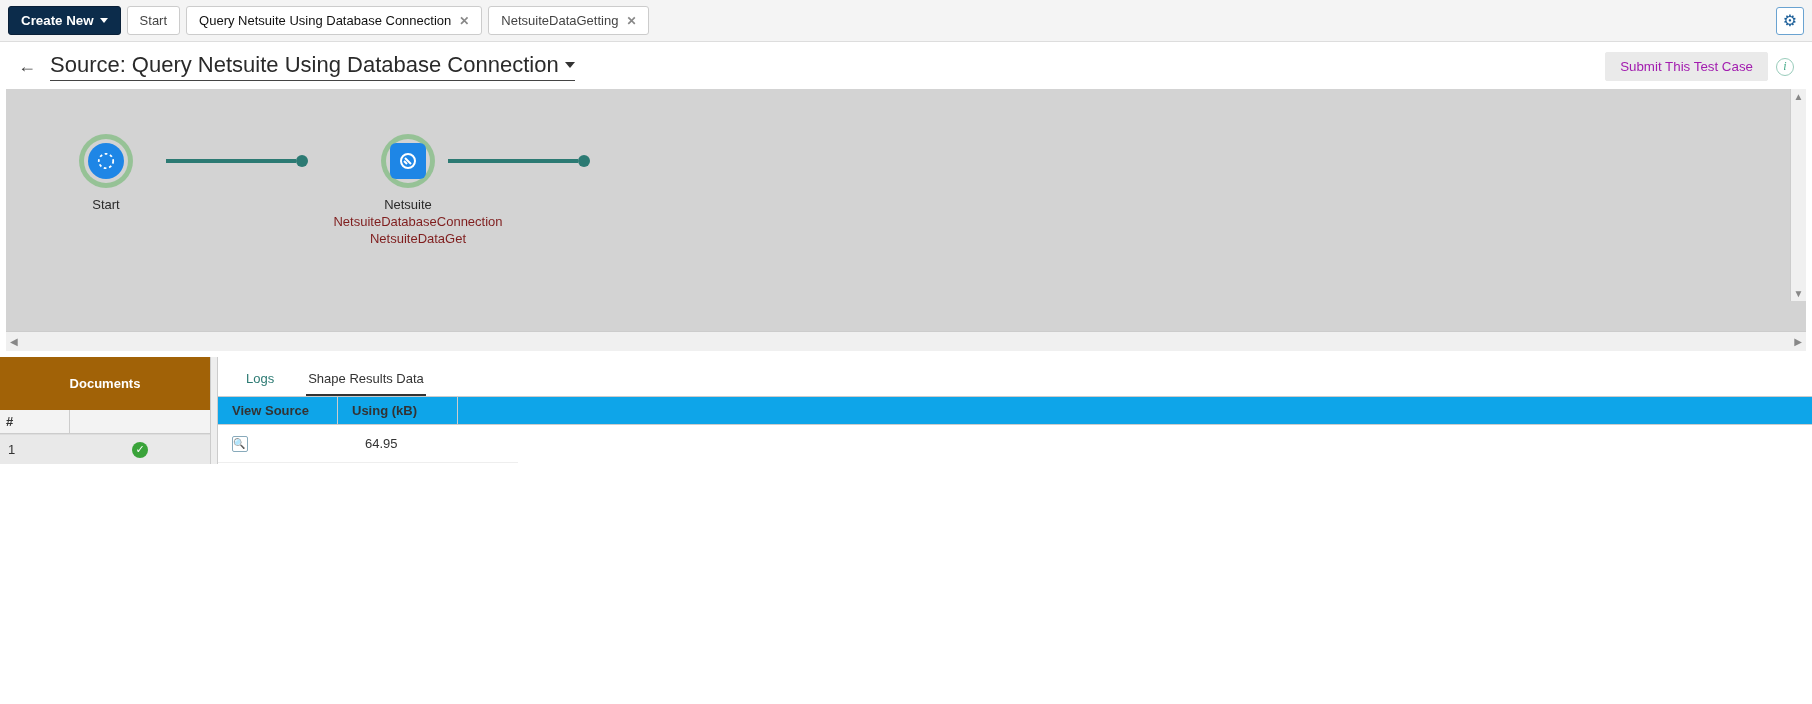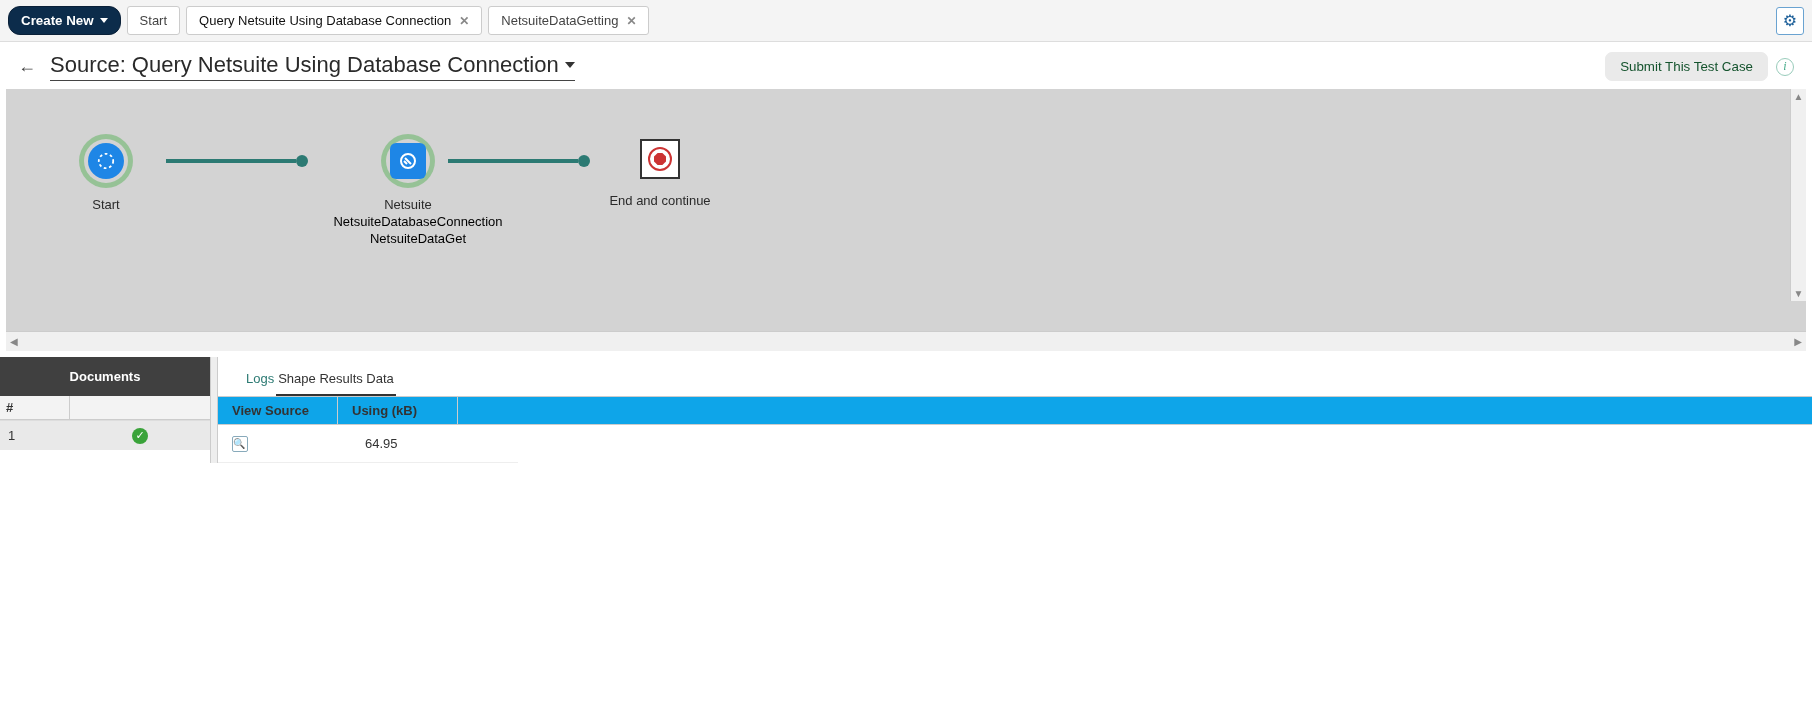--- a/index.html
+++ b/index.html
@@ -17,21 +17,21 @@
     background: #f4f4f4;
     border-bottom: 1px solid #ddd;
     gap: 6px;
     width: 1812px;
   }
   .create-btn {
     background: #0c2c4b;
     color: #fff;
     font-weight: bold;
     border: 1px solid #0a2038;
-    border-radius: 12px;
+    border-radius: 3px;
     padding: 6px 12px;
     display: inline-flex;
     align-items: center;
     gap: 6px;
     cursor: pointer;
   }
   .create-btn .caret {
     width:0; height:0;
     border-left:4px solid transparent;
     border-right:4px solid transparent;
@@ -87,23 +87,23 @@
   }
   .proc-title .caret-dark{
     width:0; height:0;
     border-left:5px solid transparent;
     border-right:5px solid transparent;
     border-top:6px solid #333;
   }
   .submit-btn {
     background: #eaeaea;
     border: 1px solid #eaeaea;
-    border-radius: 7px;
+    border-radius: 2px;
     padding: 6px 14px;
-    color: #14532d;
+    color: #a21caf;
     cursor:pointer;
   }
   .info-circ {
     width:18px;height:18px;border-radius:50%;
     border:1px solid #9cb; color:#4a8;
     display:inline-flex;align-items:center;justify-content:center;
     font-style:italic; font-family:Georgia, serif;
     margin-left:8px; font-size:12px;
   }
   .canvas-wrap {
@@ -160,53 +160,53 @@
     margin-top:20px;
     flex:0 0 auto;
   }
   .connector.c1{width:130px;}
   .connector.c2{width:130px;}
   .conn-dot{
     width:12px;height:12px;border-radius:50%;background:#2c7a73;
     margin-top:16px;
   }
   .nlabel { margin-top:14px; color:#2a2a2a; }
-  .nsub { color:#000000; margin-top:2px;margin-left:20px; }
+  .nsub { color:#7f1d1d; margin-top:2px;margin-left:20px; }
 
   
   .lower {
     width:1812px; display:flex; margin-top:6px;
   }
   .doc-panel {
     width:210px;
   }
   .panel-head {
-    background:#404040; color:#fff; font-weight:bold;
-    text-align:center; padding:12px 0; font-size:13px;
+    background:#a16207; color:#fff; font-weight:bold;
+    text-align:center; padding:19px 0; font-size:13px;
   }
   .doc-colrow{
     display:flex; border-bottom:1px solid #ccc;
     background:#f3f3f3;
   }
   .doc-colrow div{ padding:4px 6px; font-weight:bold;}
   .doc-num{ width:70px; border-right:1px solid #ccc;}
   .doc-stat{ flex:1;}
   .doc-item{
     display:flex; background:#e9e9e9; border-top:1px solid #ddd; height:30px;align-items:center;
   }
   .doc-item .idx{width:70px; padding-left:8px;}
   .doc-item .stat{flex:1; display:flex; justify-content:center;}
   .check-ok{
     width:16px;height:16px;border-radius:50%;background:#3aa33a;
     display:flex;align-items:center;justify-content:center;color:#fff;font-size:11px;
   }
   .divider { width:8px; background:#eee; border-left:1px solid #ccc; border-right:1px solid #ccc;}
   .results-panel{ flex:1; }
   .results-head{ background:#4d90c6; color:#fff; font-weight:bold; text-align:center; padding:4px 0;}
-  .subtabs{ display:flex; padding:8px 26px 0 26px; border-bottom:1px solid #ccc;}
+  .subtabs{ display:flex; gap:30px; padding:8px 26px 0 26px; border-bottom:1px solid #ccc;}
   .subtab{ padding:6px 2px 8px; cursor:pointer; color:#2c7a73; }
   .subtab.active{ color:#333; border-bottom:2px solid #333; font-weight:normal;}
   .src-header{
     display:flex; background:#0ea5e9; border-bottom:1px solid #ccc;
   }
   .src-header div{ padding:6px 14px; font-weight:bold; border-right:1px solid #ccc;}
   .src-col1{width:120px;}
   .src-col2{width:120px;}
   .src-row{
     display:flex; padding:10px 14px; align-items:center; border-bottom:1px solid #eee; width:300px;
@@ -284,28 +284,20 @@
               </svg>
           </div>
         </div>
         <div class="nlabel">Netsuite</div>
         <div class="nsub">NetsuiteDatabaseConnection</div>
         <div class="nsub">NetsuiteDataGet</div>
       </div>
       <div class="connector c2" style="margin-left:-60px"></div>
       <div class="conn-dot"></div>
 
-      <div class="node" style="width:140px">
-        <div class="icon-stop-wrap">
-          <div class="icon-stop">
-            <div class="stop-octagon"></div>
-          </div>
-        </div>
-        <div class="nlabel">End and continue</div>
-      </div>
     </div>
     <div class="vscroll">
       <div class="arr">▲</div>
       <div class="arr">▼</div>
     </div>
   </div>
   <div class="hscroll">
     <span>◀</span>
     <span>▶</span>
   </div>

